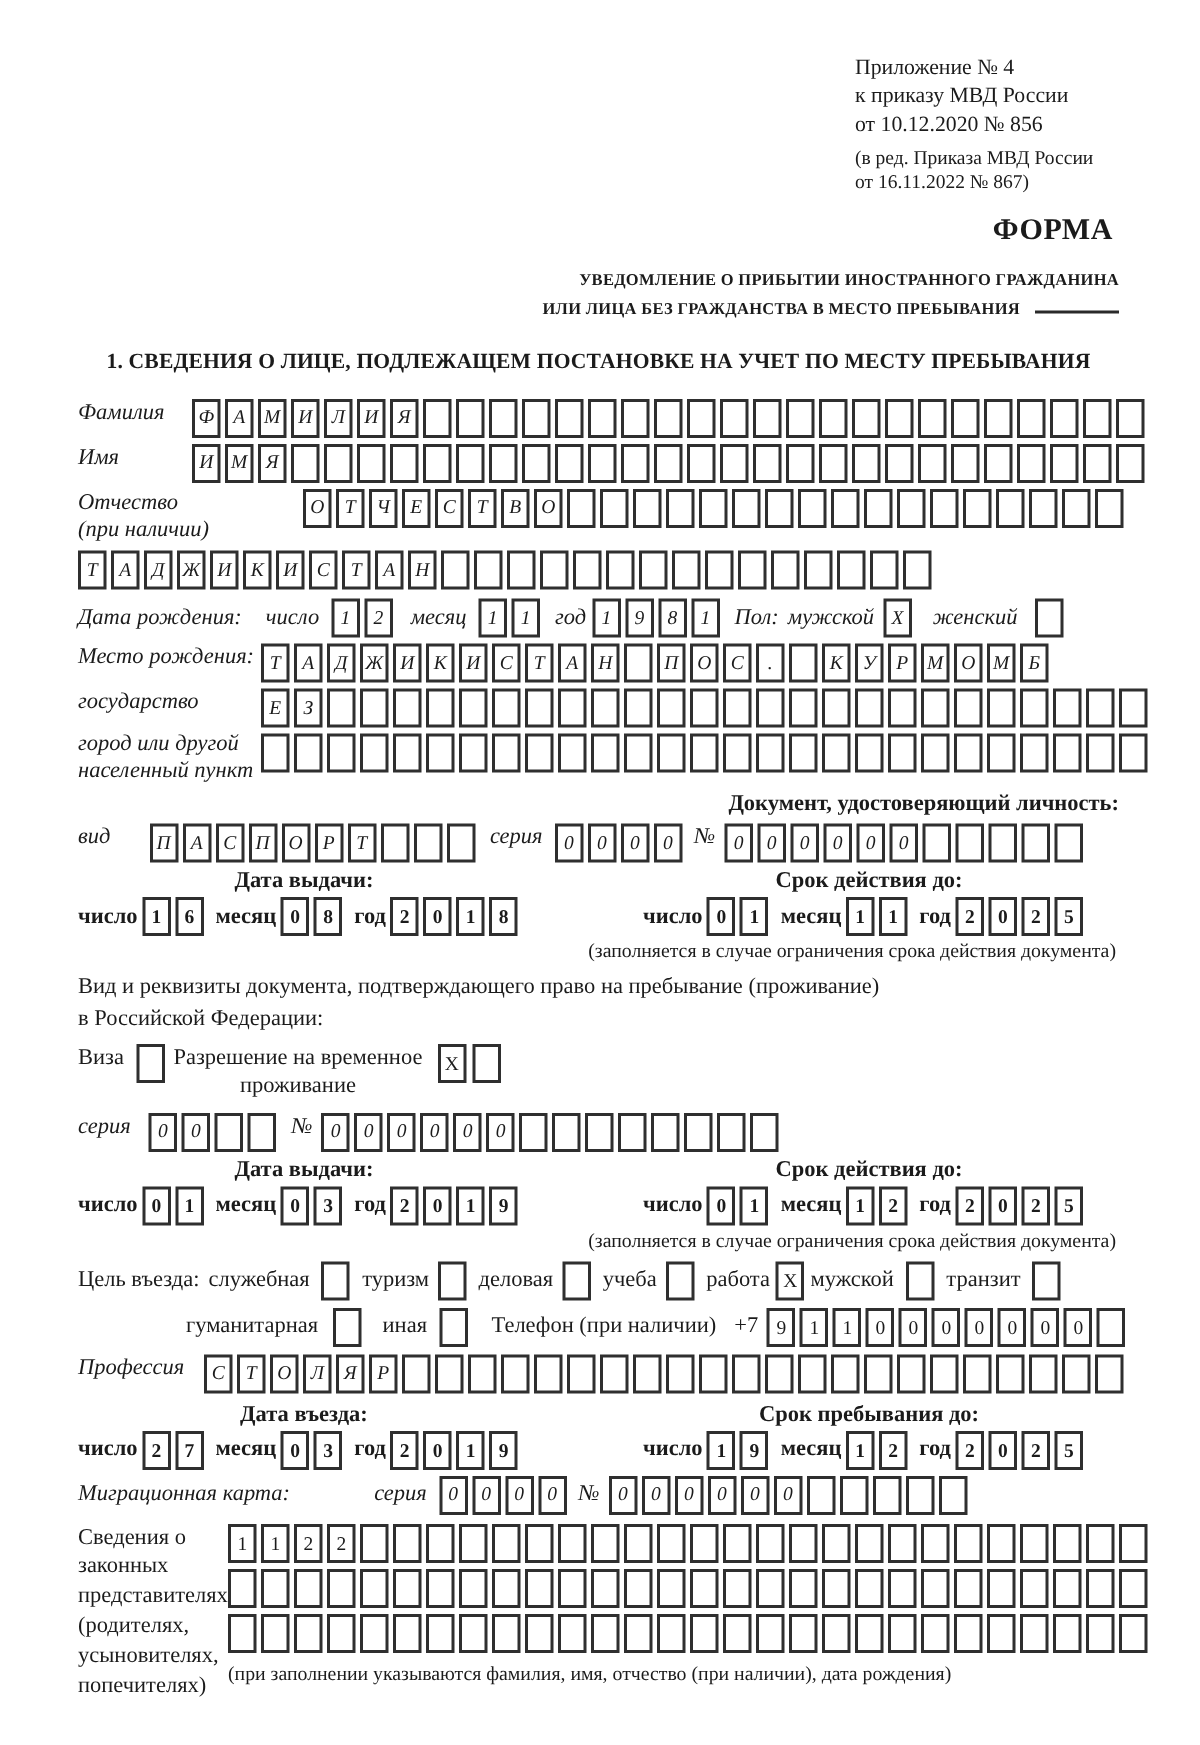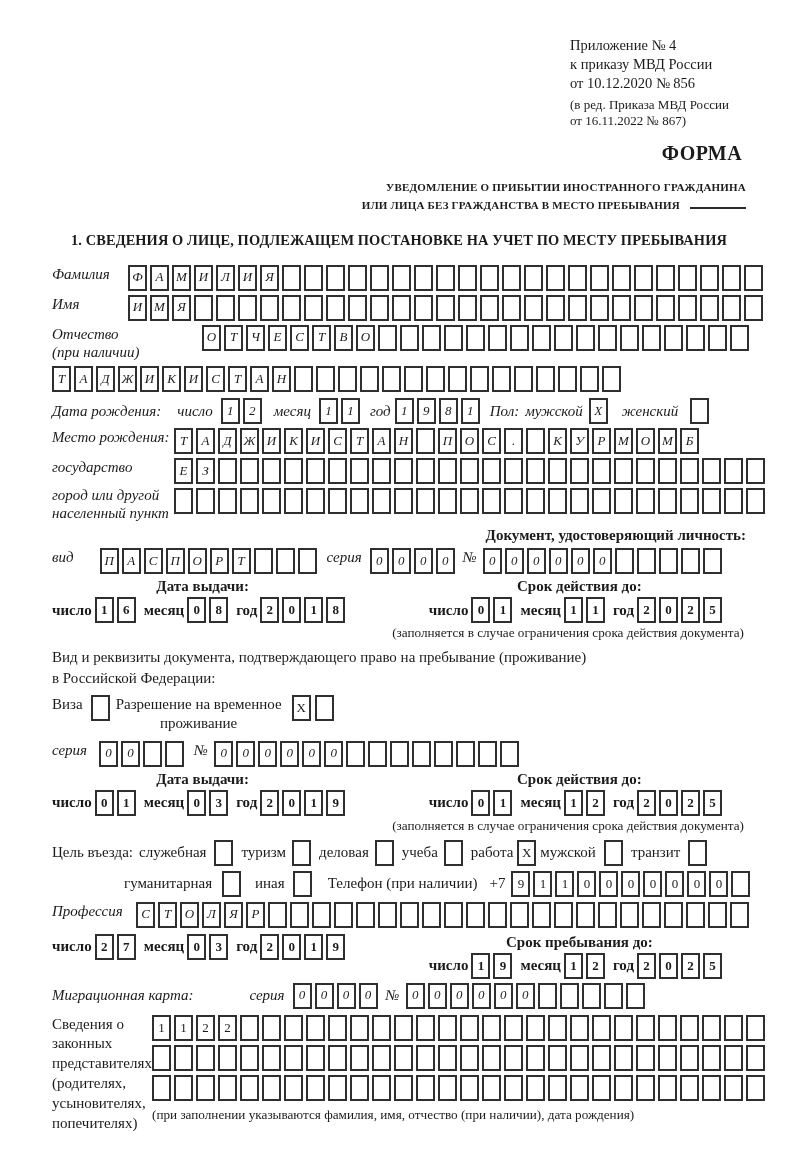--- a/index.html
+++ b/index.html
@@ -580,20 +580,21 @@
         <span class="cell"></span>
         <span class="cell"></span>
         <span class="cell"></span>
         <span class="cell"></span>
         <span class="cell"></span>
       </span>
   </div>
 
   <div class="dates-row" style="margin-bottom:4px">
     <div class="date-group">
+      <div class="date-head">Дата въезда:</div>
       <div class="date-line">
         <span class="lbl">число</span>
         <span class="cells">
             <span class="cell">2</span>
             <span class="cell">7</span>
           </span>
         <span class="lbl">месяц</span>
         <span class="cells">
             <span class="cell">0</span>
             <span class="cell">3</span>

